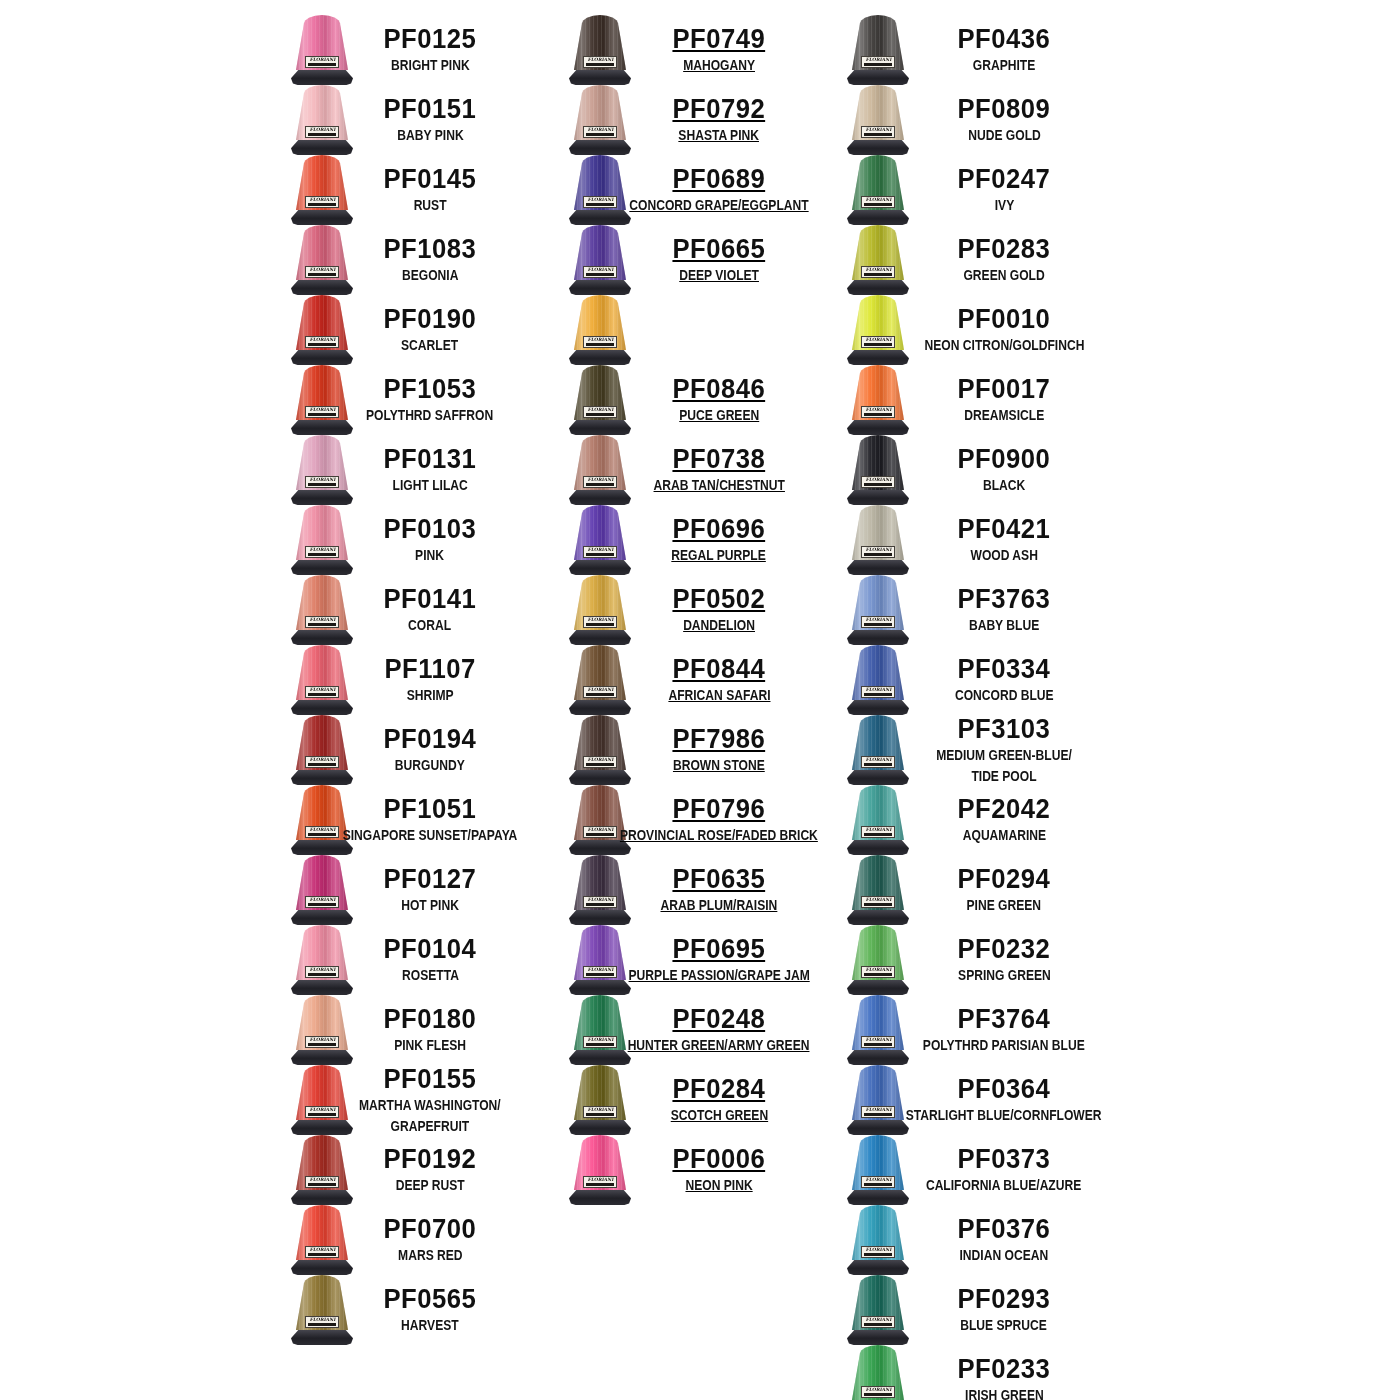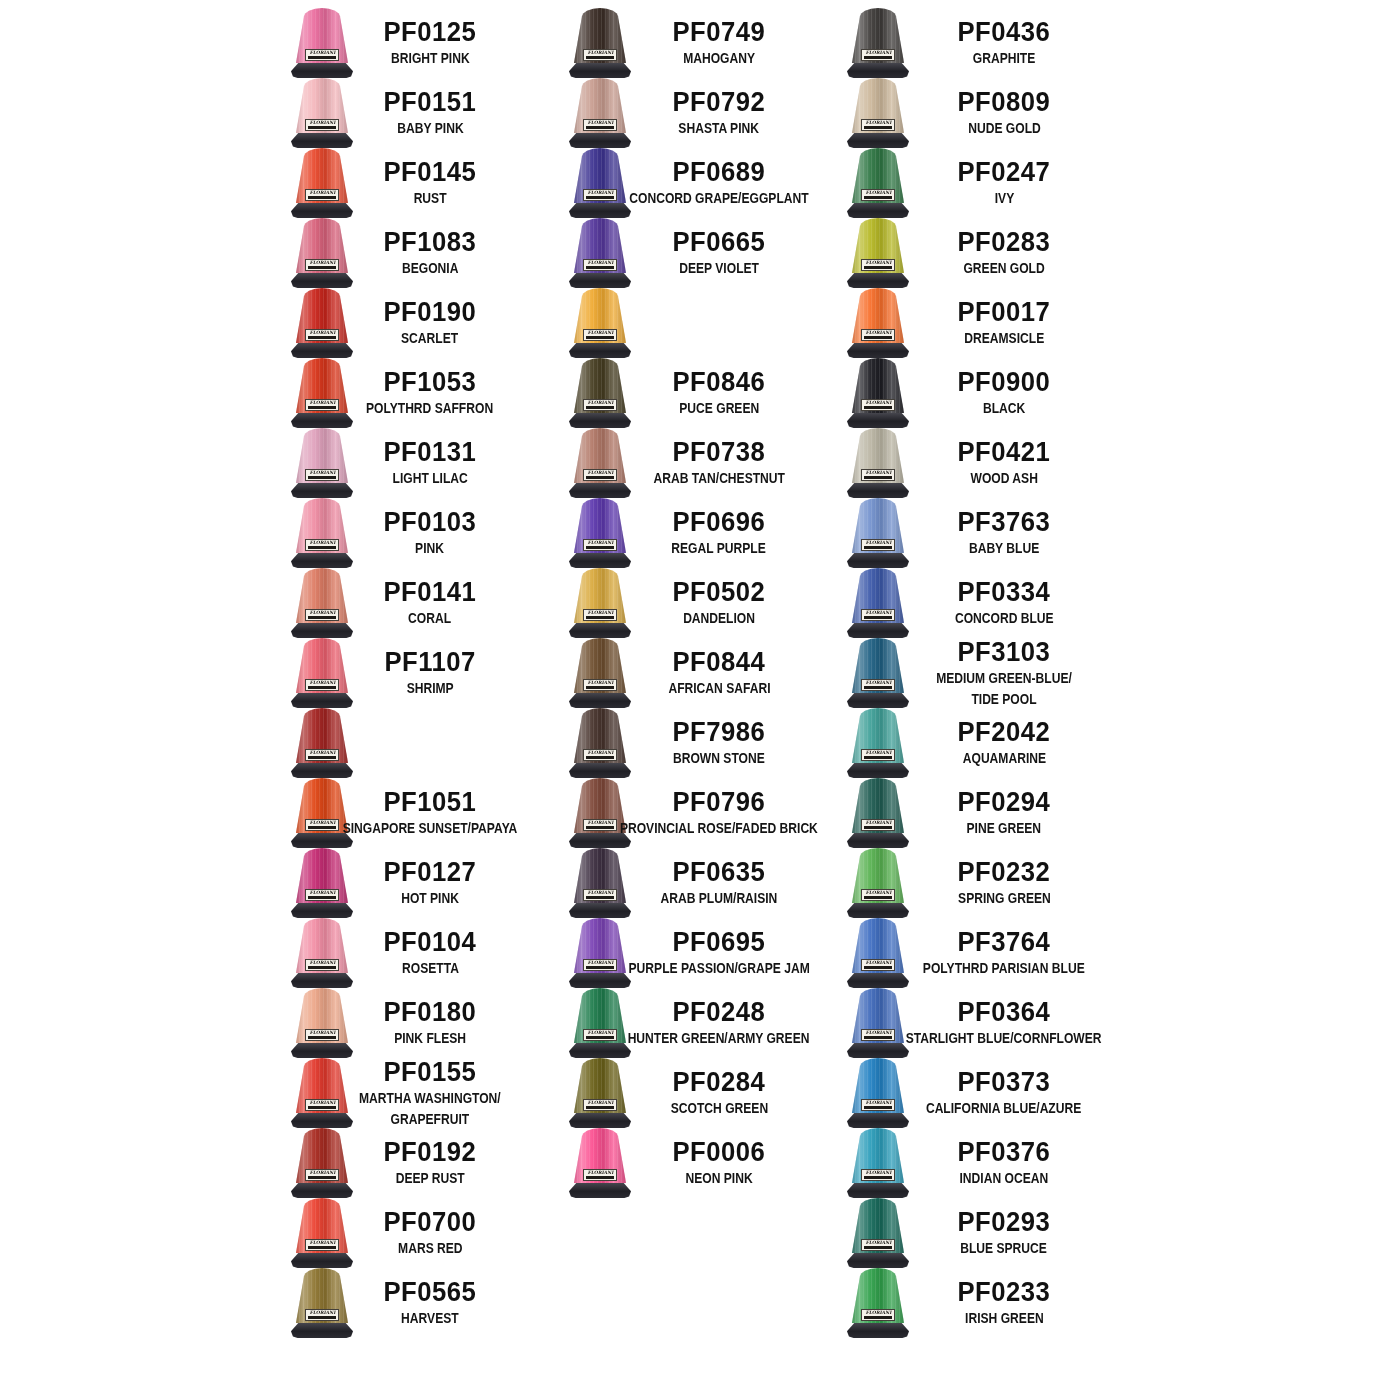--- a/index.html
+++ b/index.html
@@ -1,18 +1,18 @@
 <!DOCTYPE html>
 <html><head>
 <meta charset="utf-8">
 <style>
   html,body{margin:0;padding:0;background:#ffffff;}
   .page{position:relative;width:1400px;height:1400px;background:#ffffff;overflow:hidden;
         font-family:"Liberation Sans",sans-serif;}
-  .column{position:absolute;top:8px;display:flex;flex-direction:column;}
+  .column{position:absolute;top:15px;display:flex;flex-direction:column;}
   .column.c1{left:289px;}
   .column.c2{left:567px;}
   .column.c3{left:845px;}
   .row{display:flex;flex-direction:row;align-items:stretch;height:70px;}
   
   .spool{position:relative;width:66px;height:70px;flex:0 0 66px;}
   .cone{position:relative;width:62px;height:55px;margin:0 auto;
         clip-path:polygon(50% 0%,61% 1.5%,71% 5%,77% 10%,79% 15%,92% 100%,8% 100%,21% 15%,23% 10%,29% 5%,39% 1.5%);}
   .cone .sheen{position:absolute;inset:0;
         background:
@@ -24,21 +24,21 @@
         display:flex;flex-direction:column;justify-content:space-between;overflow:hidden;}
   .flabel .ftext{font-family:"DejaVu Serif",serif;font-style:italic;font-weight:bold;
         font-size:6px;line-height:6px;color:#1d1a16;text-align:center;transform:scale(.75);transform-origin:center top;}
   .flabel .fbar{height:3px;background:#1d1a16;margin:0 2px 1px 2px;}
   .base{width:66px;height:15px;
         clip-path:polygon(14% 0%,86% 0%,97% 55%,94% 90%,87% 100%,13% 100%,6% 90%,3% 55%);
         background:linear-gradient(180deg,#45454d 0%,#202026 55%,#2c2c33 100%);}
   
   .caption{display:flex;flex-direction:column;justify-content:center;align-items:center;text-align:center;}
   .c1 .caption{width:150px;}
-  .c2 .caption{width:172px;}
+  .c2 .caption{width:172px;text-decoration:underline;}
   .c3 .caption{width:186px;}
   .code{font-weight:bold;font-size:27px;line-height:28px;color:#111111;letter-spacing:.5px;
         white-space:nowrap;transform:scaleX(.95);transform-origin:center;}
   .name{font-weight:bold;font-size:15.5px;line-height:21px;color:#141414;letter-spacing:0;
         white-space:pre;transform:scaleX(.78);transform-origin:center;margin-top:1px;}
 </style>
 </head>
 <body>
 
 <div class="page">
@@ -217,20 +217,24 @@
     <div class="spool">
       <div class="cone" style="background: rgb(163, 34, 32);">
         <div class="sheen"></div>
         <div class="flabel">
           <div class="ftext">FLORIANI</div>
           <div class="fbar"></div>
         </div>
       </div>
       <div class="base"></div>
     </div>
+    <div class="caption">
+      <div class="code">PF0194</div>
+      <div class="name">BURGUNDY</div>
+    </div>
   </div>
 
   <div class="row">
     <div class="spool">
       <div class="cone" style="background: rgb(224, 69, 20);">
         <div class="sheen"></div>
         <div class="flabel">
           <div class="ftext">FLORIANI</div>
           <div class="fbar"></div>
         </div>
@@ -715,20 +719,36 @@
         </div>
       </div>
       <div class="base"></div>
     </div>
     <div class="caption">
       <div class="code">PF0283</div>
       <div class="name">GREEN GOLD</div>
     </div>
   </div>
 
+  <div class="row">
+    <div class="spool">
+      <div class="cone" style="background: rgb(221, 231, 46);">
+        <div class="sheen"></div>
+        <div class="flabel">
+          <div class="ftext">FLORIANI</div>
+          <div class="fbar"></div>
+        </div>
+      </div>
+      <div class="base"></div>
+    </div>
+    <div class="caption">
+      <div class="code">PF0010</div>
+      <div class="name">NEON CITRON/GOLDFINCH</div>
+    </div>
+  </div>
 
   <div class="row">
     <div class="spool">
       <div class="cone" style="background: rgb(247, 110, 42);">
         <div class="sheen"></div>
         <div class="flabel">
           <div class="ftext">FLORIANI</div>
           <div class="fbar"></div>
         </div>
       </div>

